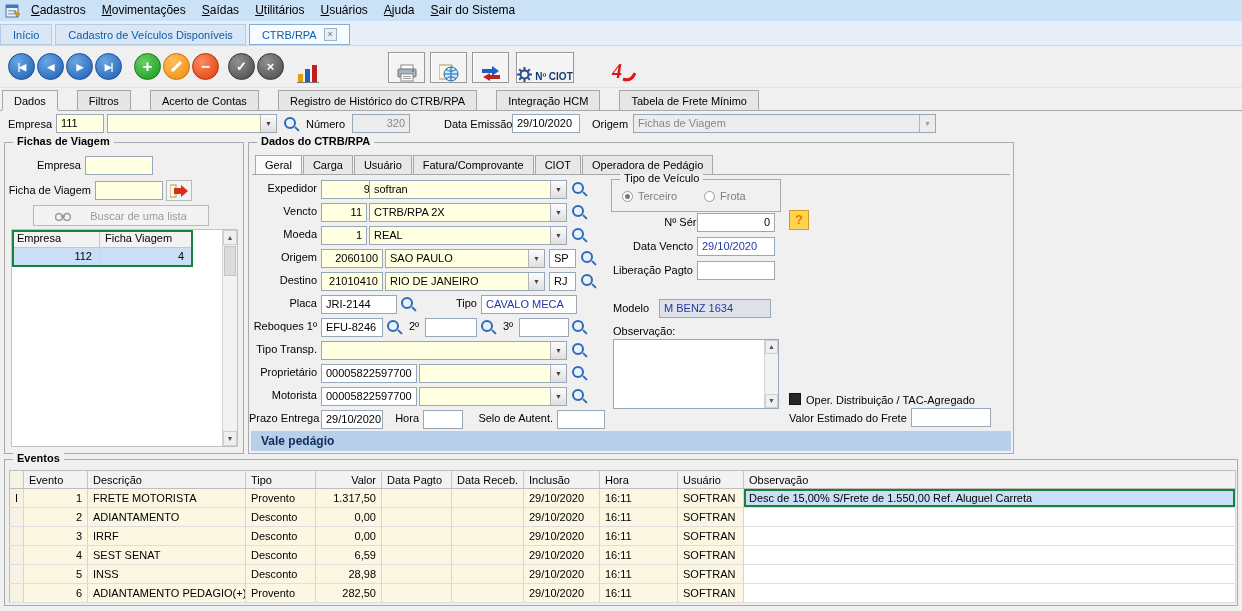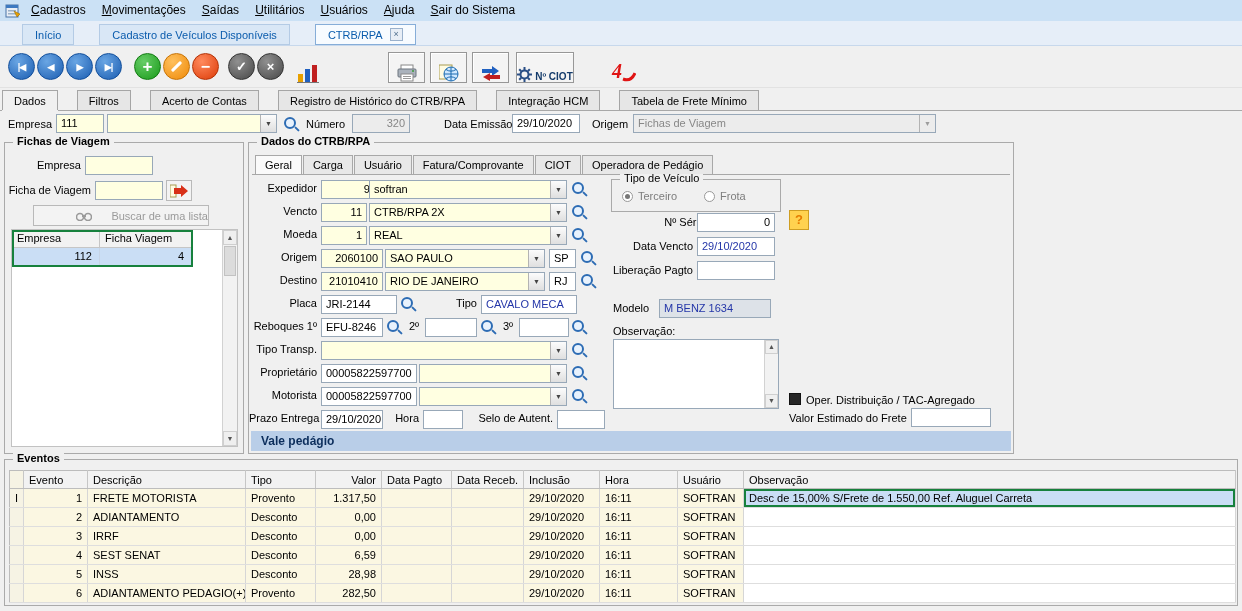--- a/index.html
+++ b/index.html
@@ -7,21 +7,21 @@
   #app{position:relative;width:1242px;height:611px;background:#f0f0f0;font-family:"Liberation Sans",sans-serif;font-size:11px;color:#000;overflow:hidden}
 
   
   .menubar{position:absolute;left:0;top:0;width:100%;height:21px;background:#cbe1f5;display:flex;align-items:center;padding-left:3px}
   .mi{display:inline-block;padding:0 8px;font-size:12px;line-height:21px}
   .mi::first-letter{text-decoration:underline}
   .appicon{display:inline-block;width:16px;height:16px;margin:0 2px}
 
   
   .wtabbar{position:absolute;left:0;top:21px;width:100%;height:25px;background:#e6eef8;border-bottom:1px solid #c7d8ec}
-  .wt{display:inline-flex;align-items:center;height:21px;padding:0 12px;margin:3px 0 0 22px;color:#0b5cad;background:#d9e7f6;border:1px solid #b4cbe5;font-size:11px;vertical-align:top}
+  .wt{display:inline-flex;align-items:center;height:21px;padding:0 12px;margin:3px 0 0 0;color:#0b5cad;background:#d9e7f6;border:1px solid #b4cbe5;font-size:11px;vertical-align:top}
   .wt.active{background:#f7fbff;border-color:#86add8}
   .closebox{margin-left:7px;width:13px;height:13px;border:1px solid #9ab1cc;background:#e8eef6;color:#51708f;font-size:9px;line-height:11px;text-align:center}
 
   
   .toolbar{position:absolute;left:0;top:46px;width:100%;height:42px;background:#f0f0f0;border-bottom:1px solid #e2e2e2}
   .cbtn{position:absolute;top:7px;width:27px;height:27px;border-radius:50%;color:#fff;display:flex;align-items:center;justify-content:center;font-weight:bold}
   .nav{background:radial-gradient(circle at 35% 30%,#6aa6e4,#1b5db1);border:1px solid #114e9b;font-size:9px;letter-spacing:-1px}
   .addb{background:radial-gradient(circle at 35% 30%,#67cd67,#189a18);border:1px solid #117a11;font-size:17px}
   .editb{background:radial-gradient(circle at 35% 30%,#ffc05e,#ef8a07);border:1px solid #c77306}
   .delb{background:radial-gradient(circle at 35% 30%,#ff8a5e,#dd3b07);border:1px solid #b33206;font-size:16px}
@@ -68,21 +68,21 @@
   .stabline{position:absolute;left:3px;right:3px;top:31px;border-top:1px solid #a8a8a8}
 
   .rad{position:absolute;width:11px;height:11px;border:1px solid #999;border-radius:50%;background:#fff}
   .rad.on::after{content:"";position:absolute;left:2px;top:2px;width:5px;height:5px;border-radius:50%;background:#777}
   .glbl{color:#7d7d7d}
   .chk{position:absolute;width:12px;height:12px;background:#262626;border:1px solid #111}
   .helpbtn{position:absolute;width:20px;height:20px;background:#ffd24f;border:1px solid #cf9e22;color:#e57d00;font-weight:bold;font-size:13px;text-align:center;line-height:18px}
   .vale{position:absolute;left:2px;top:288px;width:760px;height:20px;background:#b9cee8;color:#0c2e5c;font-weight:bold;font-size:12px;line-height:20px;padding-left:10px}
   .tarea{position:absolute;background:#fff;border:1px solid #98a8b8}
   .btn{position:absolute;background:#f3f3f3;border:1px solid #b9b9b9;text-align:center}
-  .btn.disb{color:#9a9a9a;display:flex;align-items:center;justify-content:flex-end;gap:19px}
+  .btn.disb{color:#9a9a9a;display:flex;align-items:center;justify-content:center;gap:19px}
 
   
   .evtwrap{position:absolute;left:4px;top:10px}
   .evt{border-collapse:collapse;table-layout:fixed;width:1226px;font-size:11px;border:1px solid #bcbcbc}
   .evt th,.evt td{border-right:1px solid #d6d6d6;border-bottom:1px solid #dedede;padding:0 5px;height:19px;overflow:hidden;white-space:nowrap;text-align:left;font-weight:normal}
   .evt th{background:#f2f2f2;border-right-color:#c6c6c6;border-bottom-color:#bdbdbd;height:18px}
   .evt td{background:#fbf7e2}
   .evt .obs{background:#fff}
   .evt .selg{background:#cadef5;box-shadow:inset 0 0 0 2px #17813d}
   .evt .ralc{text-align:right}

